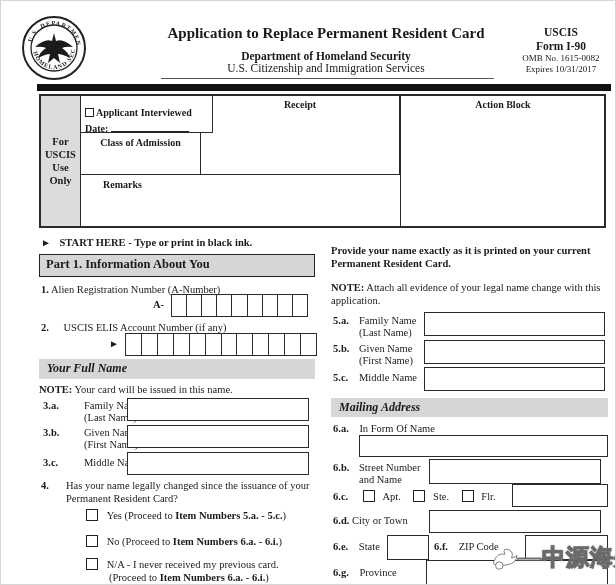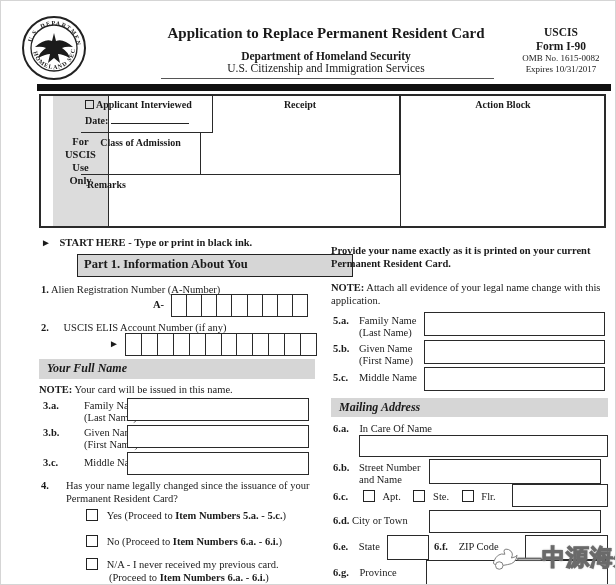--- a/index.html
+++ b/index.html
@@ -27,21 +27,21 @@
   .cell { position:absolute; border-color:#2a2a2a; font-size:10px; }
   .gray-col { background:#dcdcdc; border-right:1.5px solid #2a2a2a;
     display:flex; flex-direction:column; justify-content:center; align-items:center;
     font-weight:bold; font-size:10.5px; line-height:13px; }
   .cell-label { font-weight:bold; font-size:10px; }
   .sq { display:inline-block; width:9px; height:9px; border:1.2px solid #222; vertical-align:-1px; }
   .date-line { display:inline-block; width:78px; border-bottom:1px solid #222; height:10px; }
 
   
   .part-band { background:#d6d6d6; border:1.5px solid #222; font-size:12.5px;
-    font-weight:bold; padding:2px 0 11px 6px;margin-left:38px; }
+    font-weight:bold; padding:2px 0 11px 6px; }
   .gray-band { background:#d6d6d6; font-size:12px; font-weight:bold; font-style:italic;
     padding:2px 0 0 8px; }
 
   .txt { font-size:10.5px; line-height:12.5px; }
   .num { font-weight:bold; }
 
   
   .ibox { position:absolute; border:1.5px solid #2a2a2a; background:#fff; }
   .comb { position:absolute; border:1.5px solid #2a2a2a; background:#fff; display:flex; }
   .comb > div { flex:1; border-right:1px solid #2a2a2a; }
@@ -89,47 +89,47 @@
     <div class="b">USCIS</div>
     <div class="b">Form I-90</div>
     <div class="small">OMB No. 1615-0082</div>
     <div class="small">Expires 10/31/2017</div>
   </div>
 
   <div class="abs thin-rule" style="left:160px;top:77px;width:333px"></div>
   <div class="abs thick-bar" style="left:36px;top:83px;width:574px"></div>
 
   <div class="abs use-table" style="left:38px;top:93px;width:567px;height:134px">
-    <div class="cell gray-col" style="left:12px;top:0;width:56px;height:130px">
+    <div class="cell gray-col" style="left:0;top:0;width:40px;height:130px">
       <span>For</span>
       <span>USCIS</span>
       <span>Use</span>
       <span>Only</span>
     </div>
 
-    <div class="cell" style="left:40px;top:0;width:132px;height:37px;border-right:1.5px solid #2a2a2a;border-bottom:1.5px solid #2a2a2a;padding:3px 0 0 4px">
+    <div class="cell" style="left:40px;top:0;width:132px;height:37px;border-right:1.5px solid #2a2a2a;border-bottom:1.5px solid #2a2a2a;padding:11px 0 0 4px">
       <div class="cell-label">
         <span class="sq"></span>
         <span>Applicant Interviewed</span>
       </div>
       <div class="cell-label" style="margin-top:4px">
         <span>Date:</span>
         <span class="date-line"></span>
       </div>
     </div>
 
     <div class="cell ctr" style="left:160px;top:0;width:199px;height:79px;border-right:1.5px solid #2a2a2a;border-bottom:1.5px solid #2a2a2a;padding-top:3px">
       <span class="cell-label">Receipt</span>
     </div>
 
     <div class="cell ctr" style="left:40px;top:37px;width:120px;height:42px;border-right:1.5px solid #2a2a2a;border-bottom:1.5px solid #2a2a2a;padding-top:4px">
       <span class="cell-label">Class of Admission</span>
     </div>
 
-    <div class="cell" style="left:40px;top:79px;width:319px;height:51px;padding:4px 0 0 6px">
+    <div class="cell" style="left:40px;top:79px;width:319px;height:51px;padding:4px 0 0 22px">
       <span class="cell-label">Remarks</span>
     </div>
 
     <div class="cell ctr" style="left:359px;top:0;width:205px;height:130px;border-left:1.5px solid #2a2a2a;padding-top:3px">
       <span class="cell-label">Action Block</span>
     </div>
   </div>
 
   <div class="abs txt" style="left:40px;top:236px">
     <span class="arrow">►</span>
@@ -257,21 +257,21 @@
   </div>
   <div class="abs two-line" style="left:358px;top:371px">
     <div>Middle Name</div>
   </div>
   <div class="ibox" style="left:423px;top:366px;width:181px;height:24px"></div>
 
   <div class="abs gray-band" style="left:330px;top:397px;width:277px;height:19px">Mailing Address</div>
 
   <div class="abs txt" style="left:332px;top:422px">
     <span class="num">6.a.</span>
-    <span style="margin-left:8px">In Care Of Name</span>
+    <span style="margin-left:8px">In Form Of Name</span>
   </div>
   <div class="ibox" style="left:358px;top:434px;width:249px;height:22px"></div>
 
   <div class="abs two-line" style="left:332px;top:461px">
     <span class="num">6.b.</span>
   </div>
   <div class="abs two-line" style="left:358px;top:461px">
     <div>Street Number</div>
     <div>and Name</div>
   </div>

